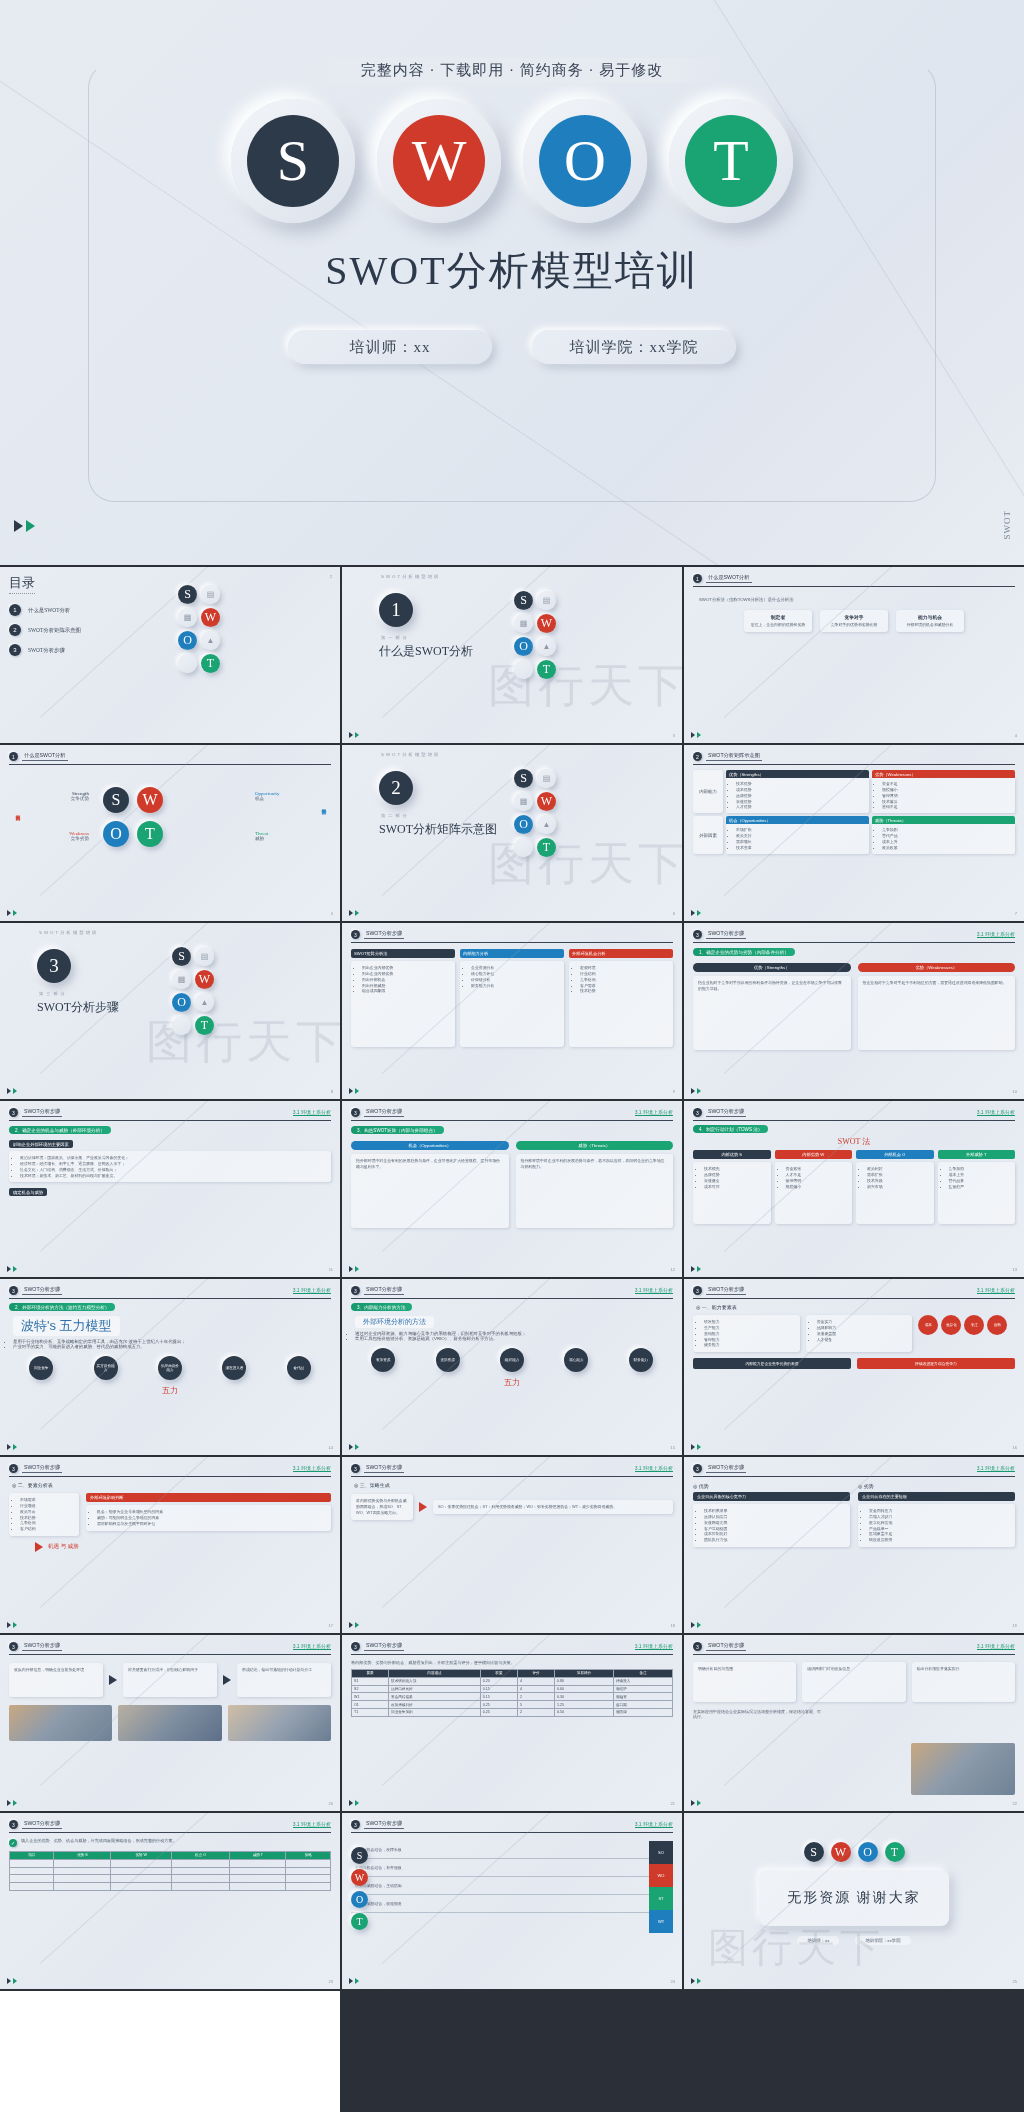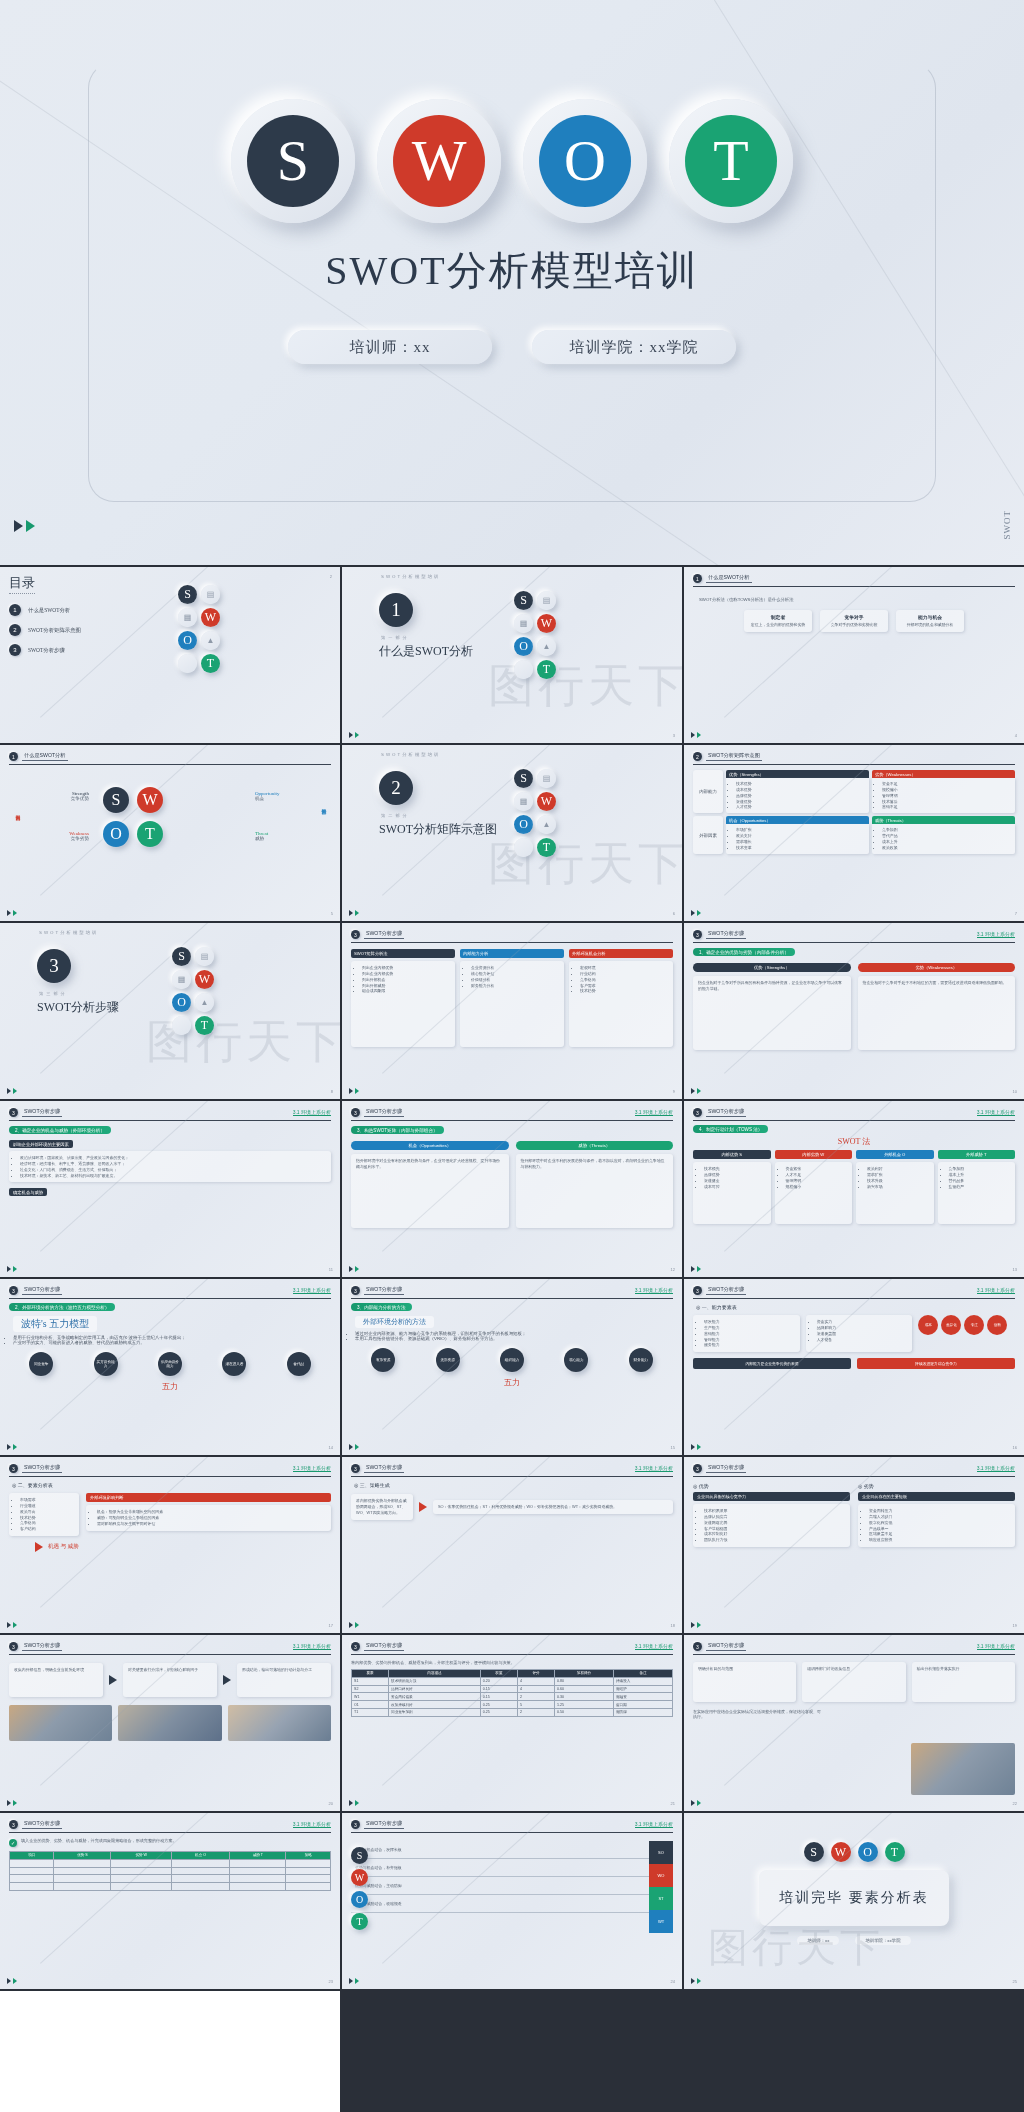--- a/index.html
+++ b/index.html
@@ -143,20 +143,21 @@
              border-color:transparent transparent transparent #cf3a2a; }
 </style>
 </head>
 <body>
 
 <div class="hero">
   <div class="hero-diag" style="left:-60px; top:40px; transform:rotate(34deg);"></div>
   <div class="hero-diag" style="left:640px; top:-120px; transform:rotate(58deg);"></div>
   <div class="hero-frame"></div>
 
+  <div class="hero-tagline">完整内容 · 下载即用 · 简约商务 · 易于修改</div>
 
   <div class="circles">
     <div class="circ-wrap">
       <div class="circ" id="c0" style="background: rgb(45, 58, 74);">S</div>
     </div>
     <div class="circ-wrap">
       <div class="circ" id="c1" style="background: rgb(207, 58, 42);">W</div>
     </div>
     <div class="circ-wrap">
       <div class="circ" id="c2" style="background: rgb(31, 127, 190);">O</div>
@@ -610,21 +611,21 @@
           </div>
           <div class="t-pg">13</div>
    </div>
     <div class="thumb">
      <div class="t-diag"></div>
      <div class="t-head">
       <span class="t-badge">3</span>
       <span class="t-head-title">SWOT分析步骤</span>
       <span class="t-head-sub">3.1 环境上系分析</span>
     </div><div style="margin-top:4px"><span class="chip green">2、外部环境分析的方法（波特五力模型分析）</span></div>
-      <div style="font-size:10px;color:#2d6fa8;font-family:Liberation Serif, serif;margin:5px 16px 3px 4px;background:rgba(255,255,255,.5);display:inline-block;padding:1px 8px;border-radius:3px">波特's 五力模型</div>
+      <div style="font-size:13px;color:#2d6fa8;font-family:Liberation Sans, sans-serif;margin:5px 16px 3px 4px;background:rgba(255,255,255,.5);display:inline-block;padding:1px 8px;border-radius:3px">波特's 五力模型</div>
       <div style="padding-left:4px">
         <ul>
           <li>是用于行业结构分析、竞争战略制定的常用工具，由迈克尔·波特于上世纪八十年代提出；</li>
           <li>产业对手的实力、可能的新进入者的威胁、替代品的威胁构成五力。</li>
         </ul>
       </div>
       <div style="display:flex;justify-content:space-around;margin-top:7px">
         <div style="width:24px;height:24px;border-radius:50%;background:#2d3a4a;color:#fff;font-size:3.6px;display:flex;align-items:center;justify-content:center;text-align:center;padding:2px;box-shadow:-2px -2px 4px rgba(255,255,255,.9),2px 3px 5px rgba(140,152,172,.5)">同业竞争</div>
         <div style="width:24px;height:24px;border-radius:50%;background:#2d3a4a;color:#fff;font-size:3.6px;display:flex;align-items:center;justify-content:center;text-align:center;padding:2px;box-shadow:-2px -2px 4px rgba(255,255,255,.9),2px 3px 5px rgba(140,152,172,.5)">买方议价能力</div>
         <div style="width:24px;height:24px;border-radius:50%;background:#2d3a4a;color:#fff;font-size:3.6px;display:flex;align-items:center;justify-content:center;text-align:center;padding:2px;box-shadow:-2px -2px 4px rgba(255,255,255,.9),2px 3px 5px rgba(140,152,172,.5)">供应商议价能力</div>
@@ -1040,21 +1041,21 @@
      <div class="t-diag"></div>
      <div style="display:flex;justify-content:center;gap:7px;margin-top:22px">
         <div class="mb" style="width:20px;height:20px;font-size:12px;background:#2d3a4a">S</div>
         <div class="mb" style="width:20px;height:20px;font-size:12px;background:#cf3a2a">W</div>
         <div class="mb" style="width:20px;height:20px;font-size:12px;background:#1f7fbe">O</div>
         <div class="mb" style="width:20px;height:20px;font-size:12px;background:#1aa373">T</div>
       </div>
       <div style="margin:8px auto 0;width:190px;height:56px;border-radius:8px;background:rgba(255,255,255,.35);
                   box-shadow:-3px -3px 7px rgba(255,255,255,.85),4px 5px 10px rgba(140,152,172,.4);
                   display:flex;align-items:center;justify-content:center">
-        <span style="font-size:14px;font-family:'Liberation Serif',serif;color:#2d3a4a;letter-spacing:2px">培训完毕  要素分析表</span>
+        <span style="font-size:14px;font-family:'Liberation Serif',serif;color:#2d3a4a;letter-spacing:2px">无形资源  谢谢大家</span>
       </div>
       <div class="wm" style="left:24px;bottom:14px;font-size:40px">图行天下</div>
       <div style="display:flex;justify-content:center;gap:16px;margin-top:10px">
         <div style="font-size:4.4px;color:#54606f;background:rgba(255,255,255,.4);border-radius:8px;padding:2px 10px">培训师：xx</div>
         <div style="font-size:4.4px;color:#54606f;background:rgba(255,255,255,.4);border-radius:8px;padding:2px 10px">培训学院：xx学院</div>
       </div>
       <div class="t-play">
             <span class="tri dark"></span>
             <span class="tri green"></span>
           </div>

